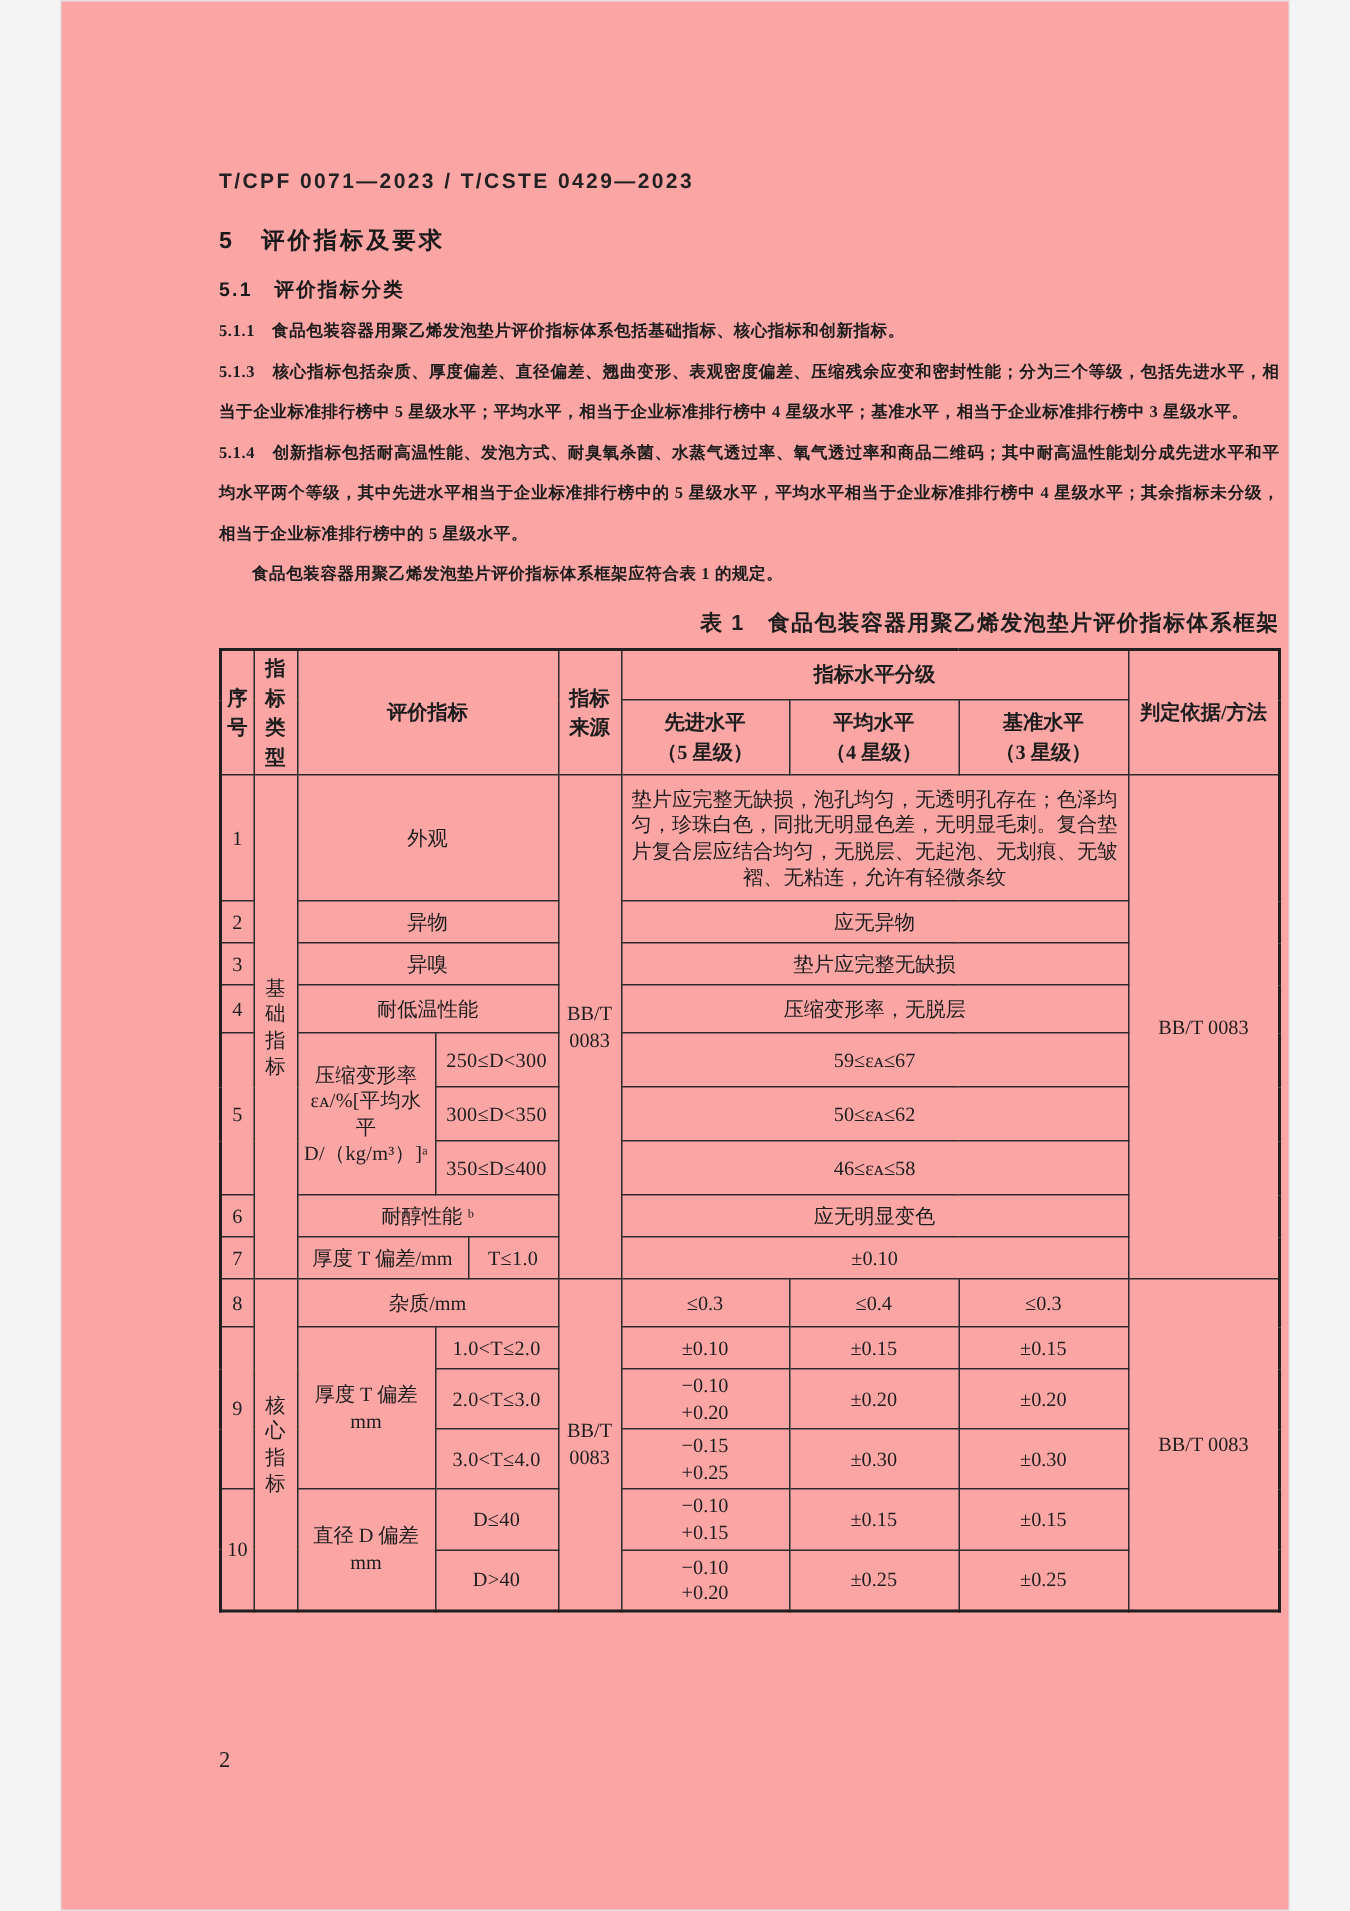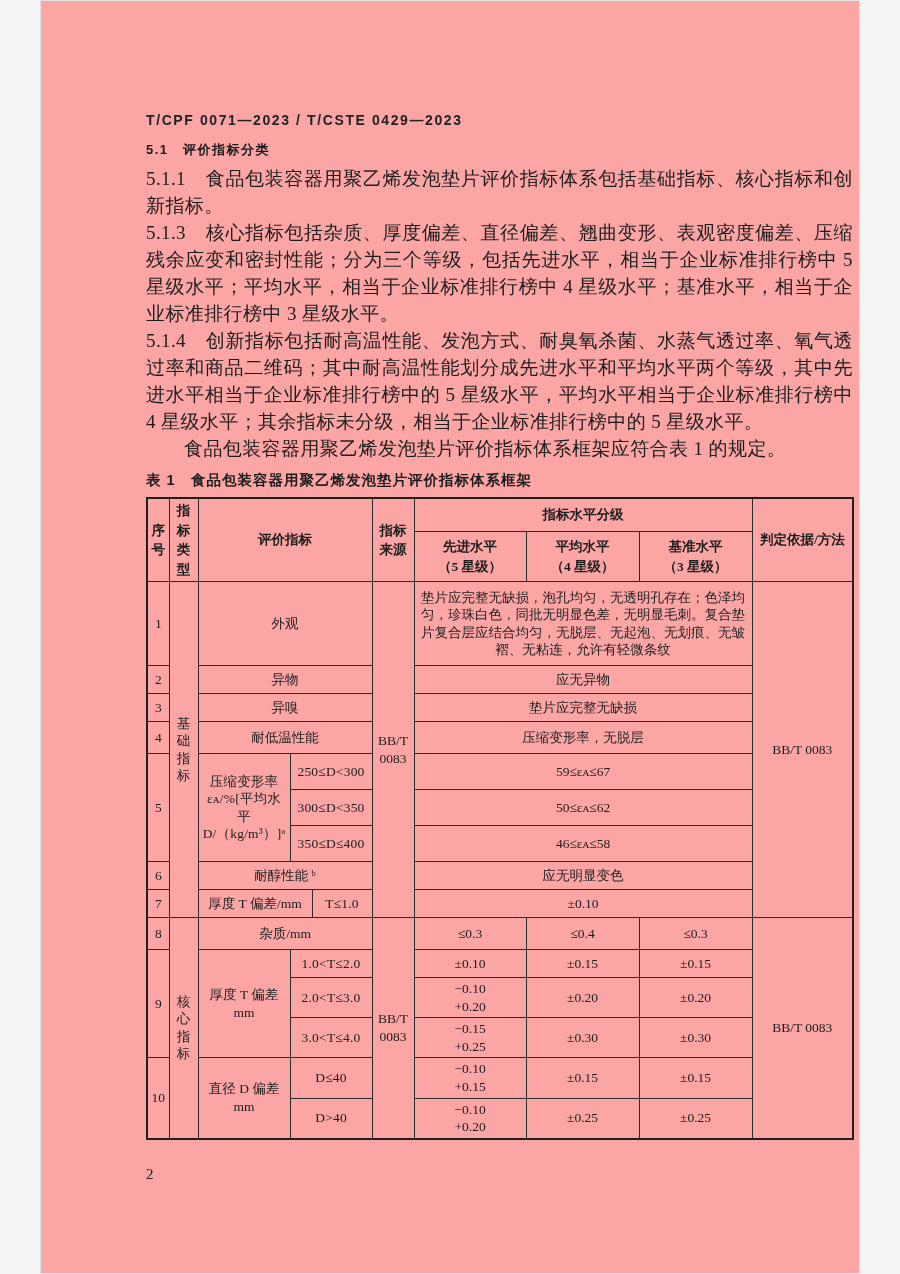--- a/index.html
+++ b/index.html
@@ -6,44 +6,45 @@
   .page{position:relative;width:820px;height:1274px;background:#fca5a5;margin:0 auto;
         font-family:"Liberation Serif","DejaVu Serif",serif;color:#1d1d1d;overflow:hidden;
         box-shadow:0 0 0 1px #e3e3e3 inset;}
   .content{position:absolute;left:106px;top:112px;width:707px;}
   .doc-code{font-family:"Liberation Sans","DejaVu Sans",sans-serif;font-size:14px;
             font-weight:bold;letter-spacing:1.6px;color:#222;}
   .h-main{font-family:"Liberation Sans","DejaVu Sans",sans-serif;font-weight:bold;
           font-size:15.5px;letter-spacing:2px;margin:22px 0 0 0;color:#1a1a1a;}
   .h-sub{font-family:"Liberation Sans","DejaVu Sans",sans-serif;font-weight:bold;
          font-size:13px;letter-spacing:1.5px;margin:13px 0 0 0;color:#1a1a1a;}
-  p.body-para{font-size:19px;line-height:27px;margin:6px 0 0 0;text-align:justify;
-              letter-spacing:0.4px;color:#1d1d1d;}
+  p.body-para{font-size:11px;line-height:27px;margin:6px 0 0 0;text-align:justify;
+              letter-spacing:0.4px;color:#1d1d1d;font-weight:bold;}
   p.flow{margin:0;}
   p.intro{text-indent:2em;margin:0;}
   .table-title{font-family:"Liberation Sans","DejaVu Sans",sans-serif;font-weight:bold;
-               font-size:14.5px;text-align:left;letter-spacing:1px;margin:9px 0 7px 0;}
+               font-size:14.5px;text-align:right;letter-spacing:1px;margin:9px 0 7px 0;}
   table.framework{border-collapse:collapse;table-layout:fixed;width:706px;
                   border:2px solid #1f1f1f;}
   table.framework td{border:1px solid #2b2b2b;text-align:center;vertical-align:middle;
                      font-size:13.5px;line-height:1.3;padding:2px 2px;white-space:pre-line;
                      overflow:hidden;color:#1d1d1d;}
   table.framework tr.head td{font-weight:bold;font-size:13.5px;line-height:1.45;}
   td.desc{text-align:justify;padding:4px 6px;font-size:14px;line-height:20px;}
   td.small{font-size:12.5px;letter-spacing:0.2px;}
   .page-number{position:absolute;left:106px;top:1166px;font-size:15px;color:#222;}
 </style>
 </head>
 <body>
 
 <div class="page">
   <div class="content">
 
     <div class="doc-code">T/CPF 0071—2023 / T/CSTE 0429—2023</div>
 
+    <div class="h-main">5　评价指标及要求</div>
     <div class="h-sub">5.1　评价指标分类</div>
 
     <p class="body-para">5.1.1　食品包装容器用聚乙烯发泡垫片评价指标体系包括基础指标、核心指标和创新指标。</p>
     <p class="body-para flow">5.1.3　核心指标包括杂质、厚度偏差、直径偏差、翘曲变形、表观密度偏差、压缩残余应变和密封性能；分为三个等级，包括先进水平，相当于企业标准排行榜中 5 星级水平；平均水平，相当于企业标准排行榜中 4 星级水平；基准水平，相当于企业标准排行榜中 3 星级水平。</p>
     <p class="body-para flow">5.1.4　创新指标包括耐高温性能、发泡方式、耐臭氧杀菌、水蒸气透过率、氧气透过率和商品二维码；其中耐高温性能划分成先进水平和平均水平两个等级，其中先进水平相当于企业标准排行榜中的 5 星级水平，平均水平相当于企业标准排行榜中 4 星级水平；其余指标未分级，相当于企业标准排行榜中的 5 星级水平。</p>
 
     <p class="body-para intro">食品包装容器用聚乙烯发泡垫片评价指标体系框架应符合表 1 的规定。</p>
 
     <div class="table-title">表 1　食品包装容器用聚乙烯发泡垫片评价指标体系框架</div>
 

